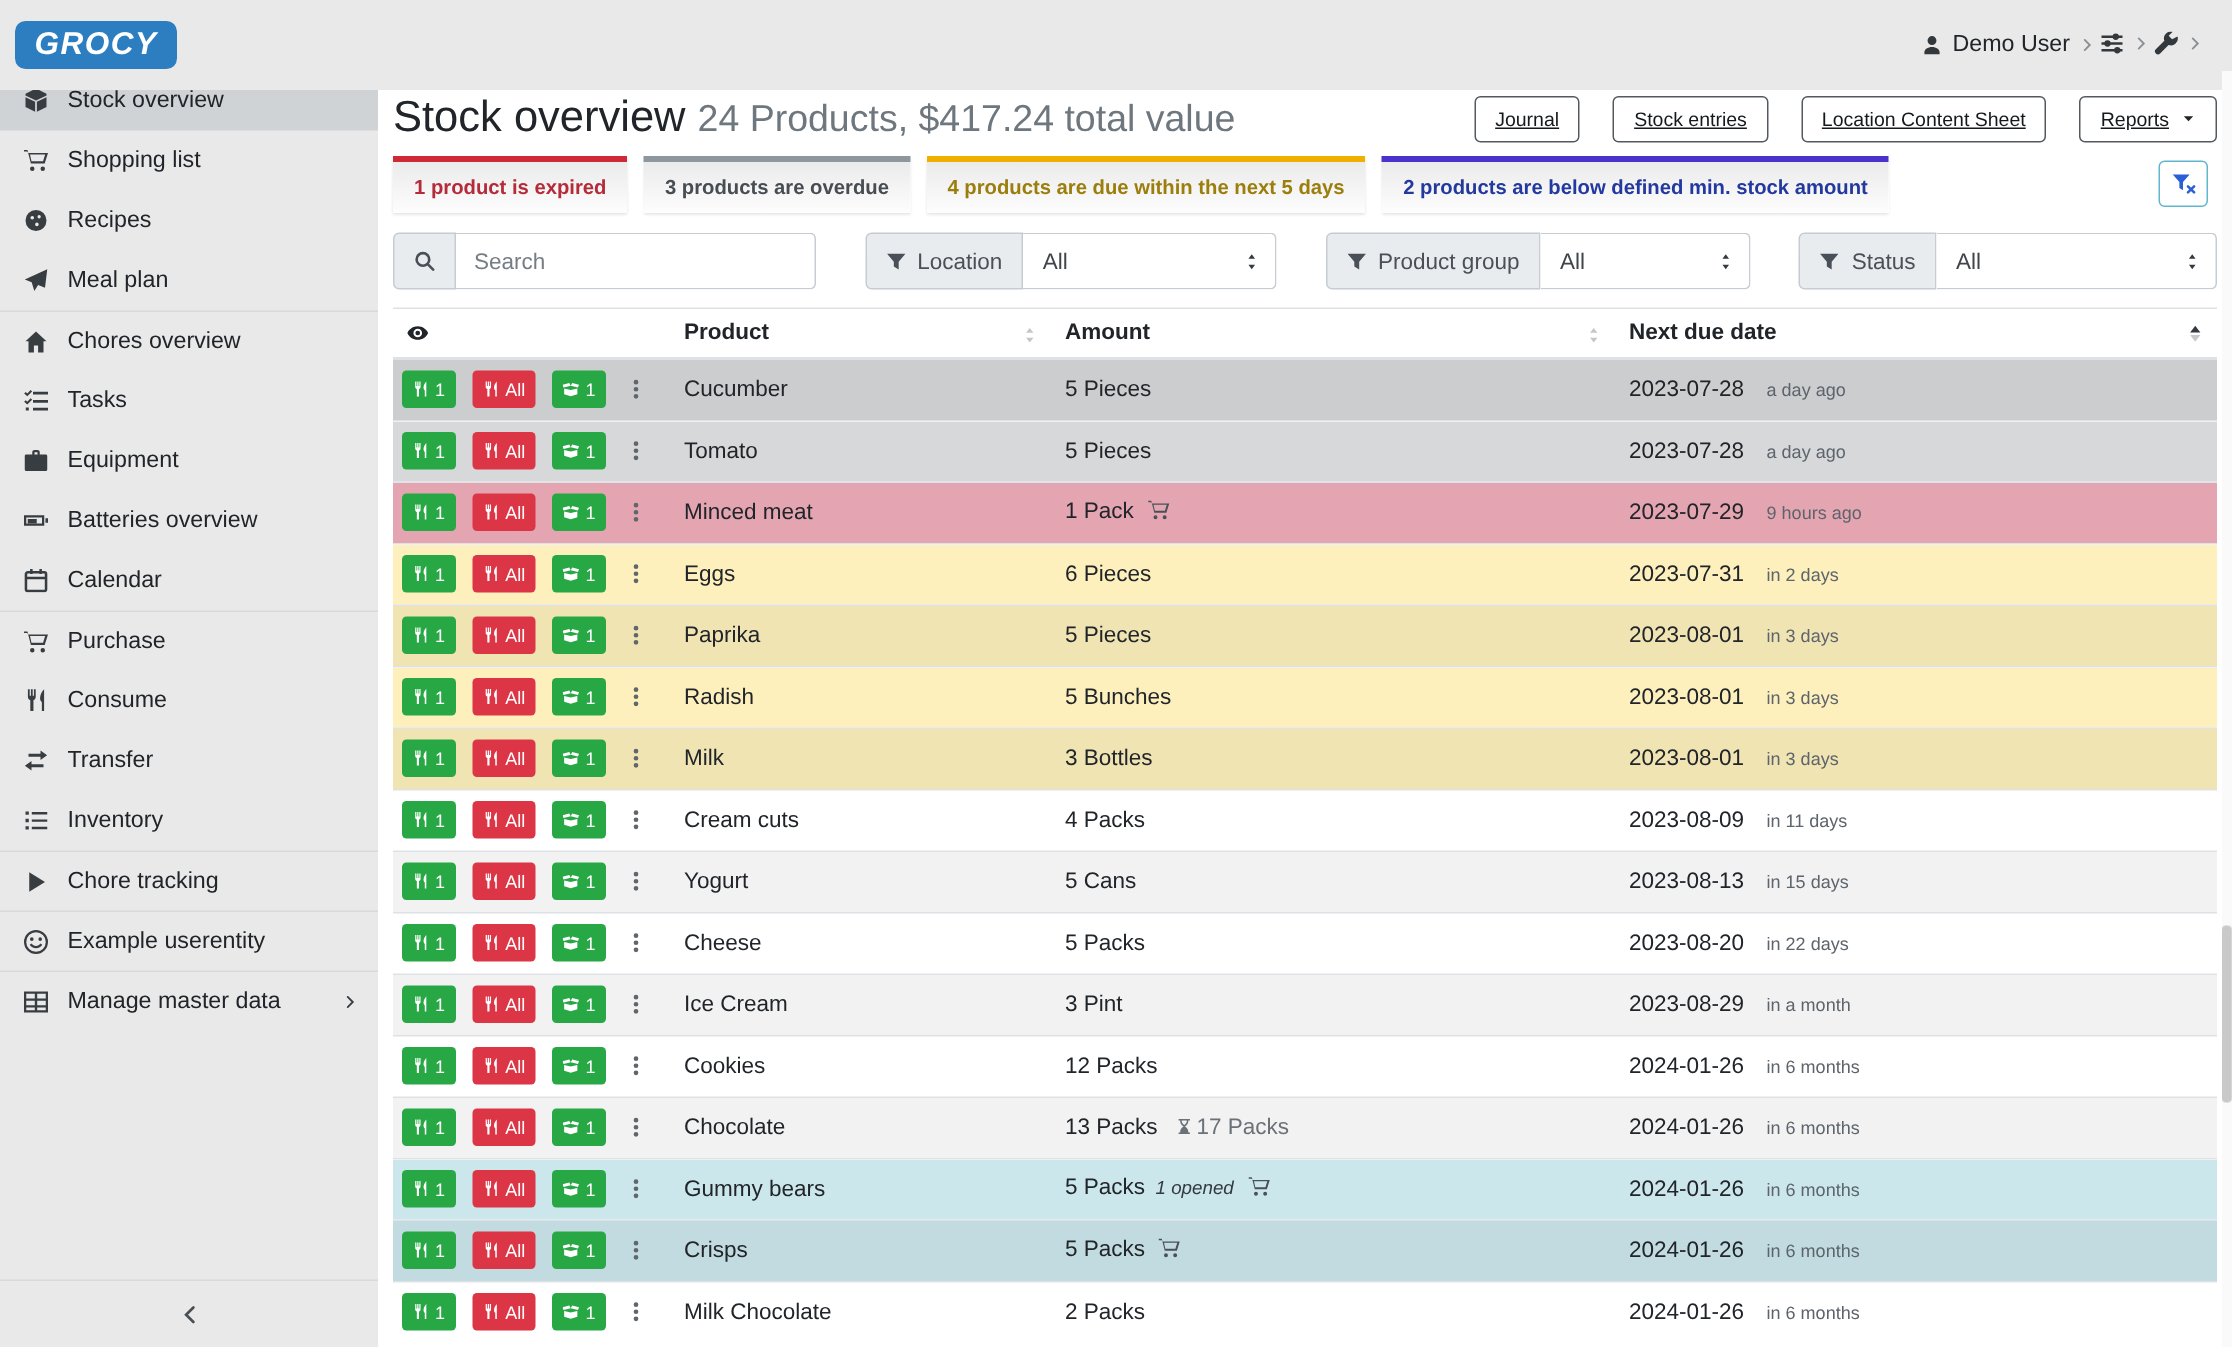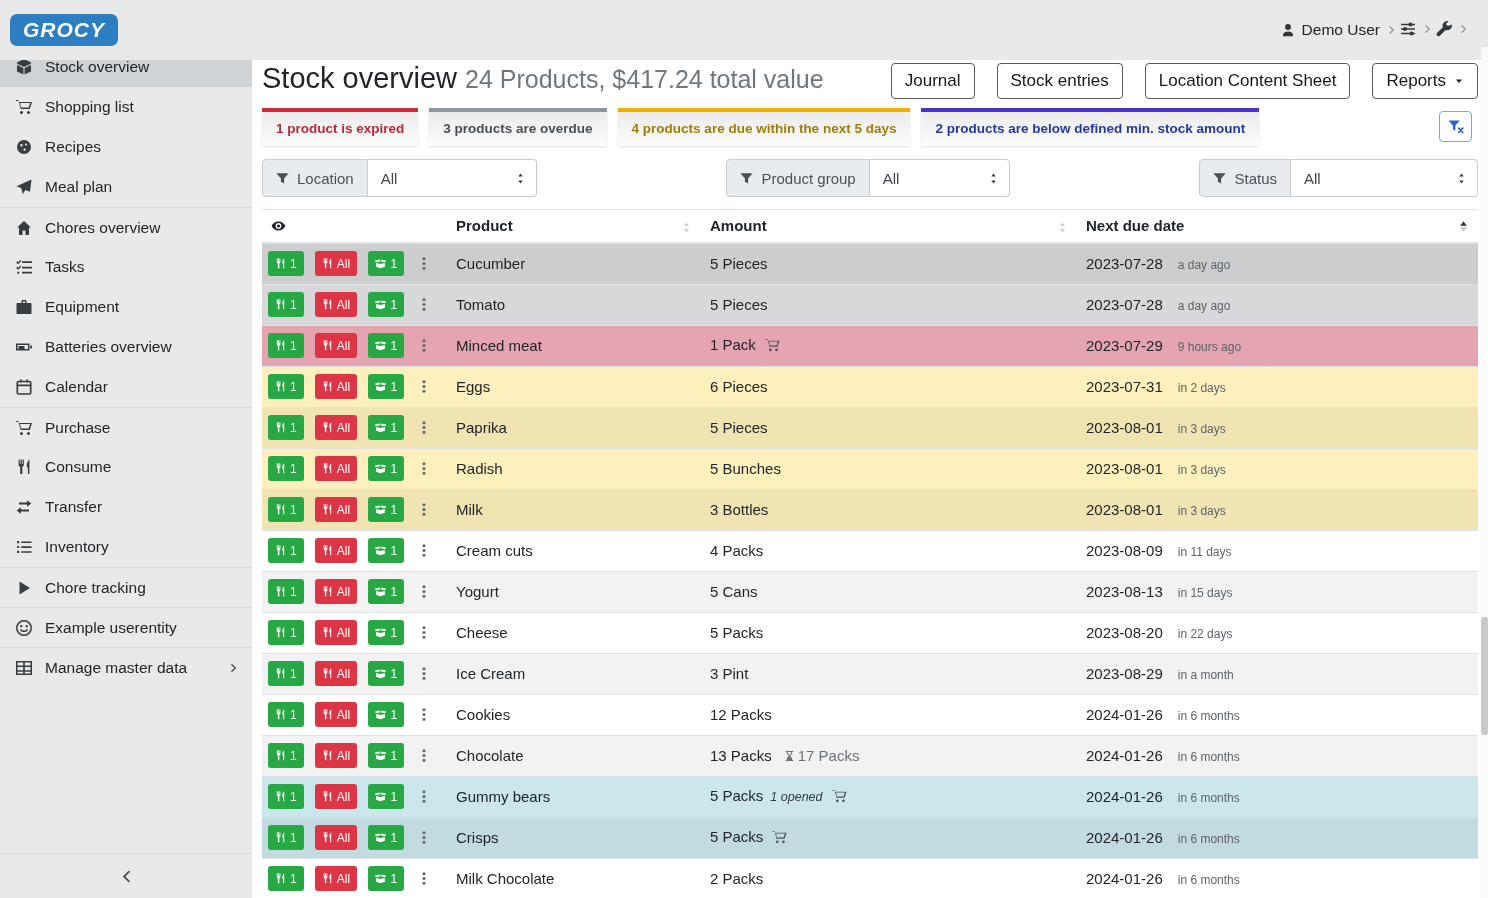--- a/index.html
+++ b/index.html
@@ -44,29 +44,29 @@
   .s-chev{ margin-left:auto; width:9px; height:12px; color:#5a6066; }
   .collapse-btn{
     height:45px; border-top:1px solid #d9d9d9; display:flex; align-items:center;
     justify-content:center; cursor:pointer; color:#4a4f54;
   }
   .collapse-btn svg{ width:13px; height:15px; }
 
   
   main{ position:absolute; left:252px; top:47px; right:0; bottom:0; padding:9px 10px 0; overflow:hidden; background:#fff; }
 
-  .page-head{ display:flex; align-items:flex-start; justify-content:space-between; }
+  .page-head{ display:flex; align-items:center; justify-content:space-between; }
   .titles{ padding-top:6px; }
   .title{ font-size:29px; font-weight:500; }
   .subtitle{ font-size:25px; color:#6f777e; margin-left:8px; }
   .head-buttons{ display:flex; align-items:center; padding-top:7px; }
   .head-buttons button{
     background:#fff; border:1px solid #54595e; border-radius:4px;
-    padding:7px 13px; font-size:17px; color:#16181b; margin-left:22px;
-    font-family:inherit; cursor:pointer; display:flex; align-items:center; gap:8px;
+    padding:7px 13px; font-size:13px; color:#16181b; margin-left:22px;
+    font-family:inherit; cursor:pointer; display:flex; align-items:center; gap:8px;text-decoration:underline;
   }
   .caret{ width:10px; height:10px; color:#212529; }
 
   
   .ribbon-row{ display:flex; gap:11px; margin-top:9px; position:relative; padding-right:52px; }
   .ribbon{
     border-top:4px solid; background:linear-gradient(#ebebeb,#fdfdfd);
     padding:9px 14px 10px; font-size:13.5px; font-weight:700; cursor:pointer;
     box-shadow:0 1px 2px rgba(0,0,0,.12);
   }
@@ -474,20 +474,28 @@
     <div class="ribbon r-due">4 products are due within the next 5 days</div>
     <div class="ribbon r-min">2 products are below defined min. stock amount</div>
     <button class="clear-filter">
       <svg>
           <use href="#i-funnel-x"></use>
         </svg>
     </button>
   </div>
 
   <div class="filter-row">
+    <div class="grp">
+      <span class="pre">
+        <svg class="ic14">
+            <use href="#i-search"></use>
+          </svg>
+      </span>
+      <input class="search-input" placeholder="Search" style="">
+    </div>
 
     <div class="grp">
       <span class="pre">
         <svg class="ic13">
             <use href="#i-funnel"></use>
           </svg>
         <span>Location</span>
       </span>
       <div class="sel sel-location">
         <span>All</span>

